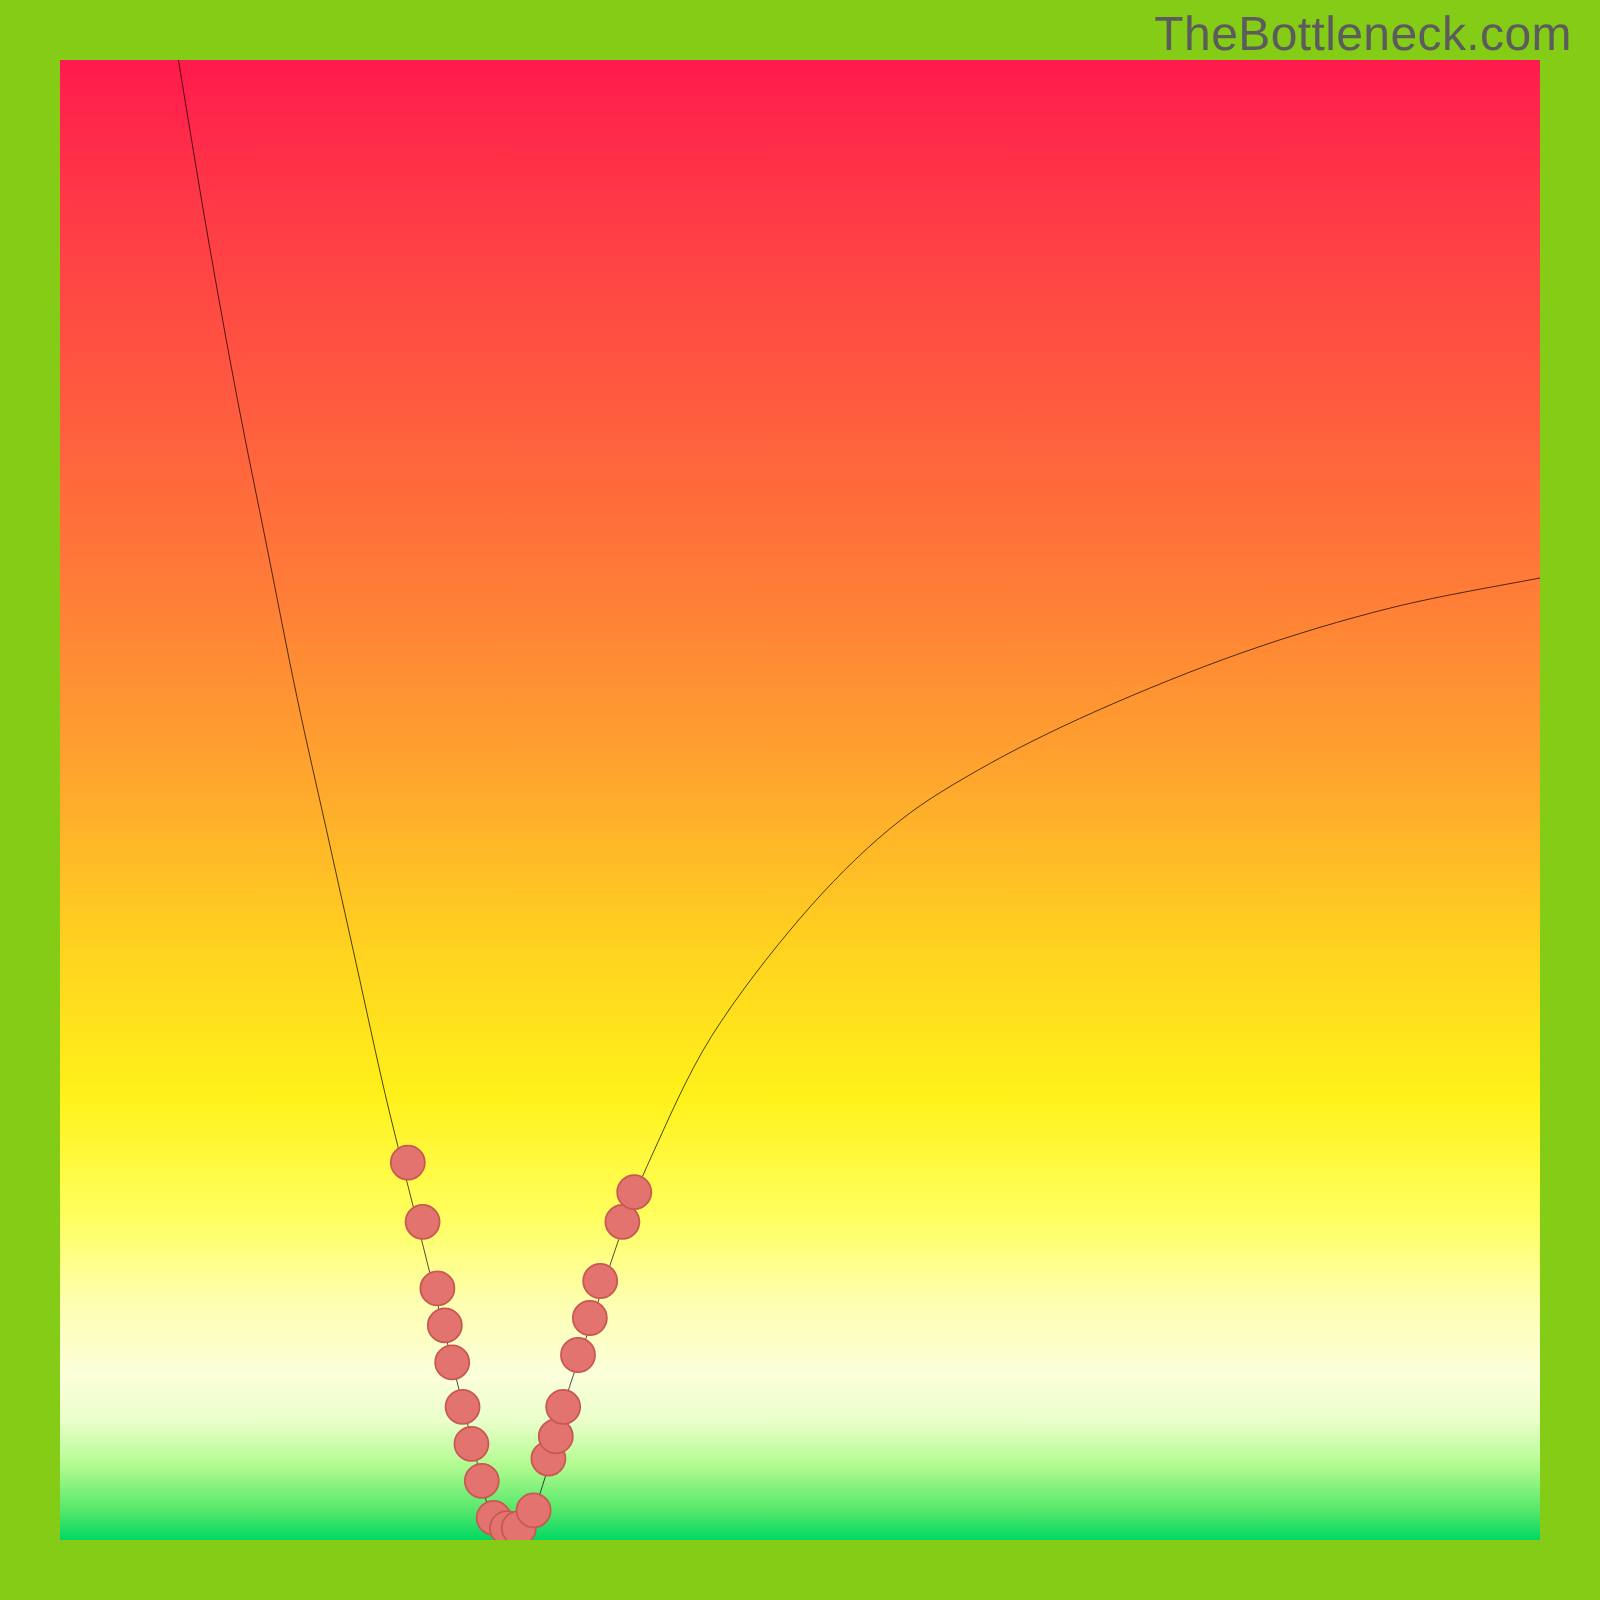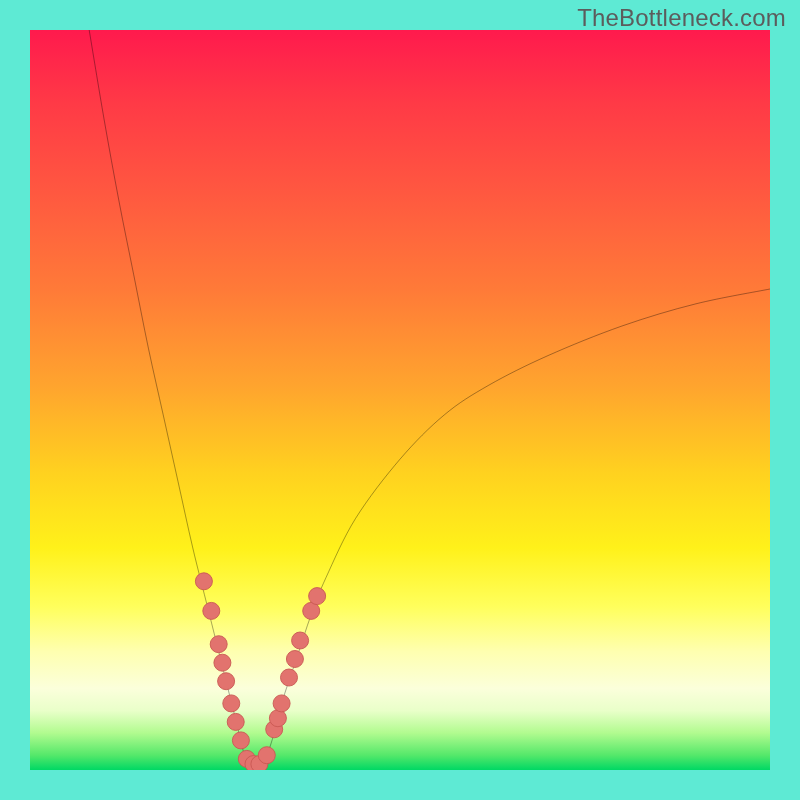--- a/index.html
+++ b/index.html
@@ -9,21 +9,21 @@
     height: 800px;
     overflow: hidden;
     background: #000;
     font-family: Arial, Helvetica, sans-serif;
   }
   .frame {
     position: absolute;
     top: 0; left: 0;
     width: 800px;
     height: 800px;
-    background: #5eead4;
+    background: #84cc16;
   }
   .plot-area {
     position: absolute;
     top: 30px;
     left: 30px;
     width: 740px;
     height: 740px;
     overflow: hidden;
     
     background: linear-gradient(to bottom,

